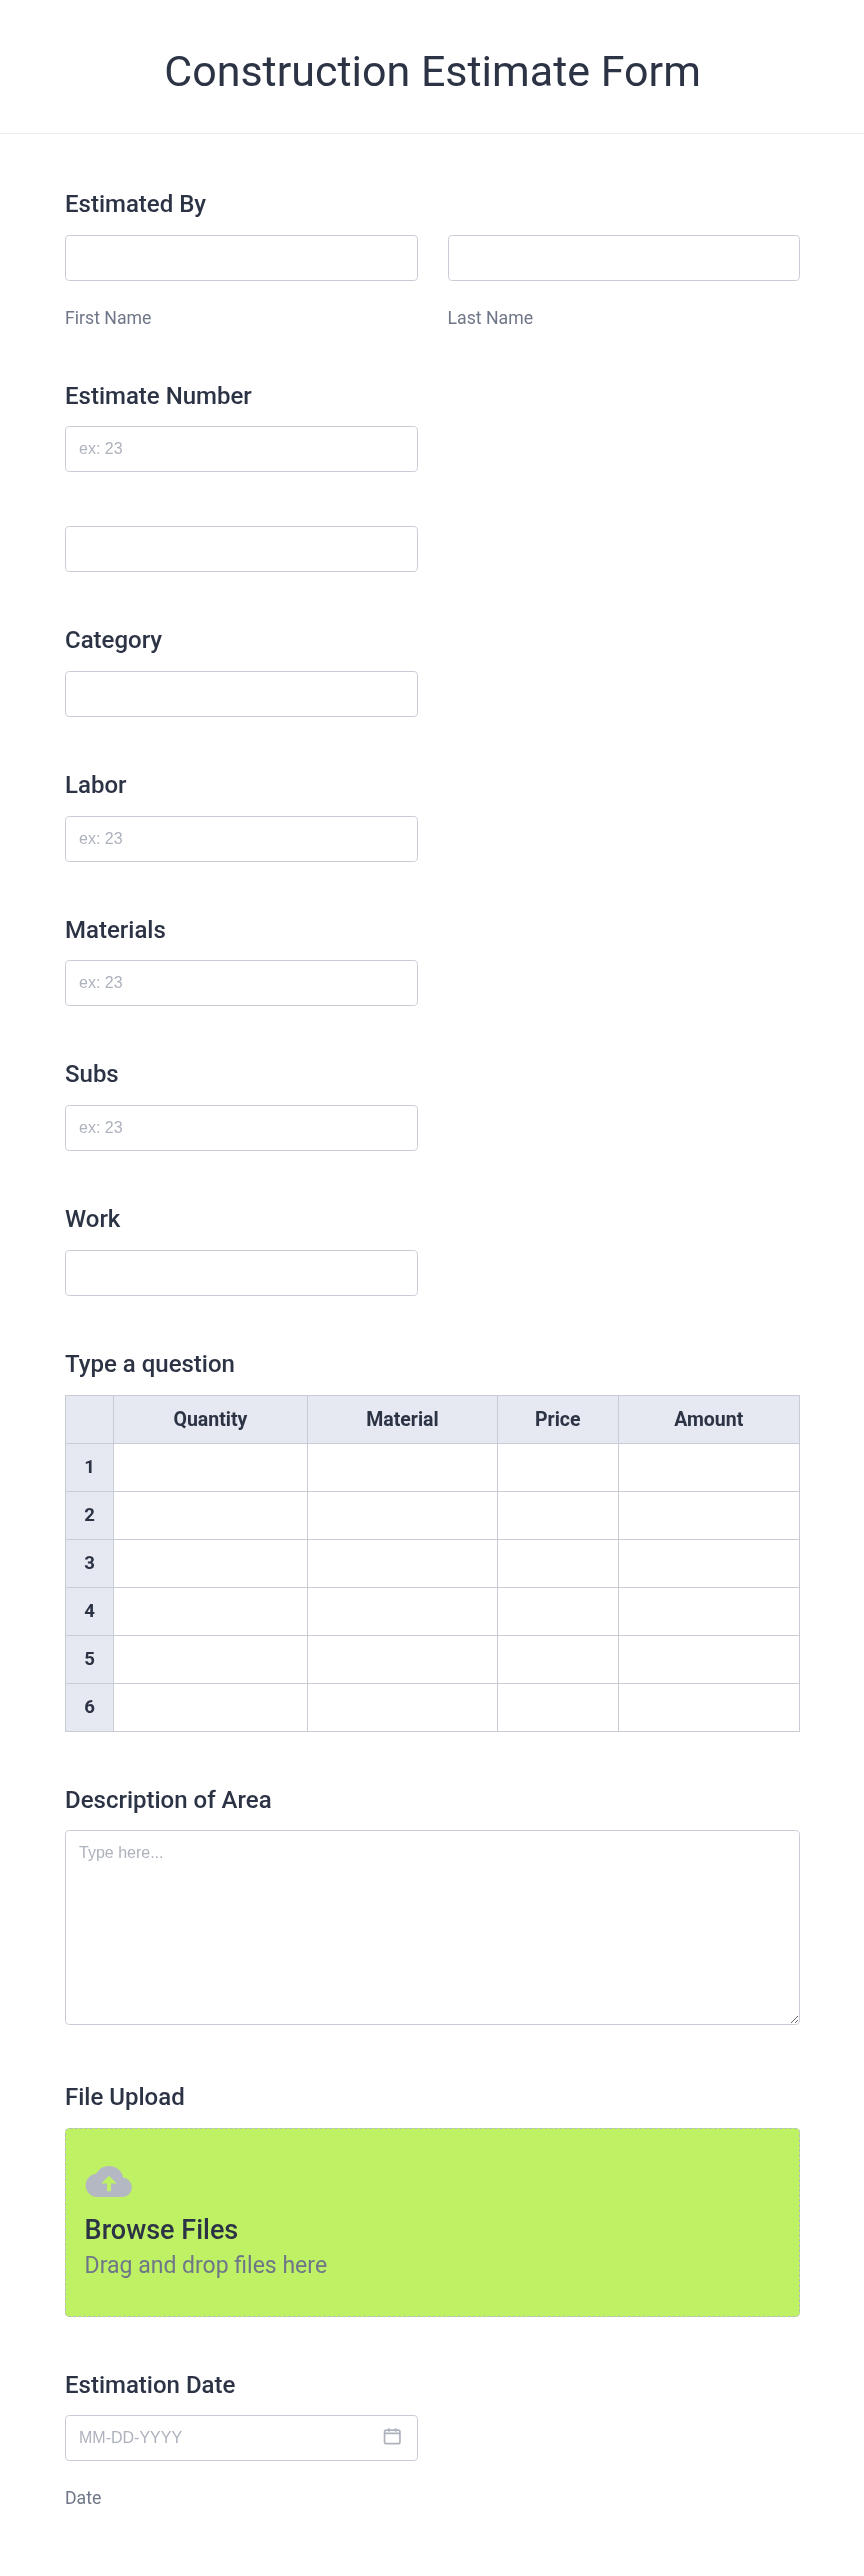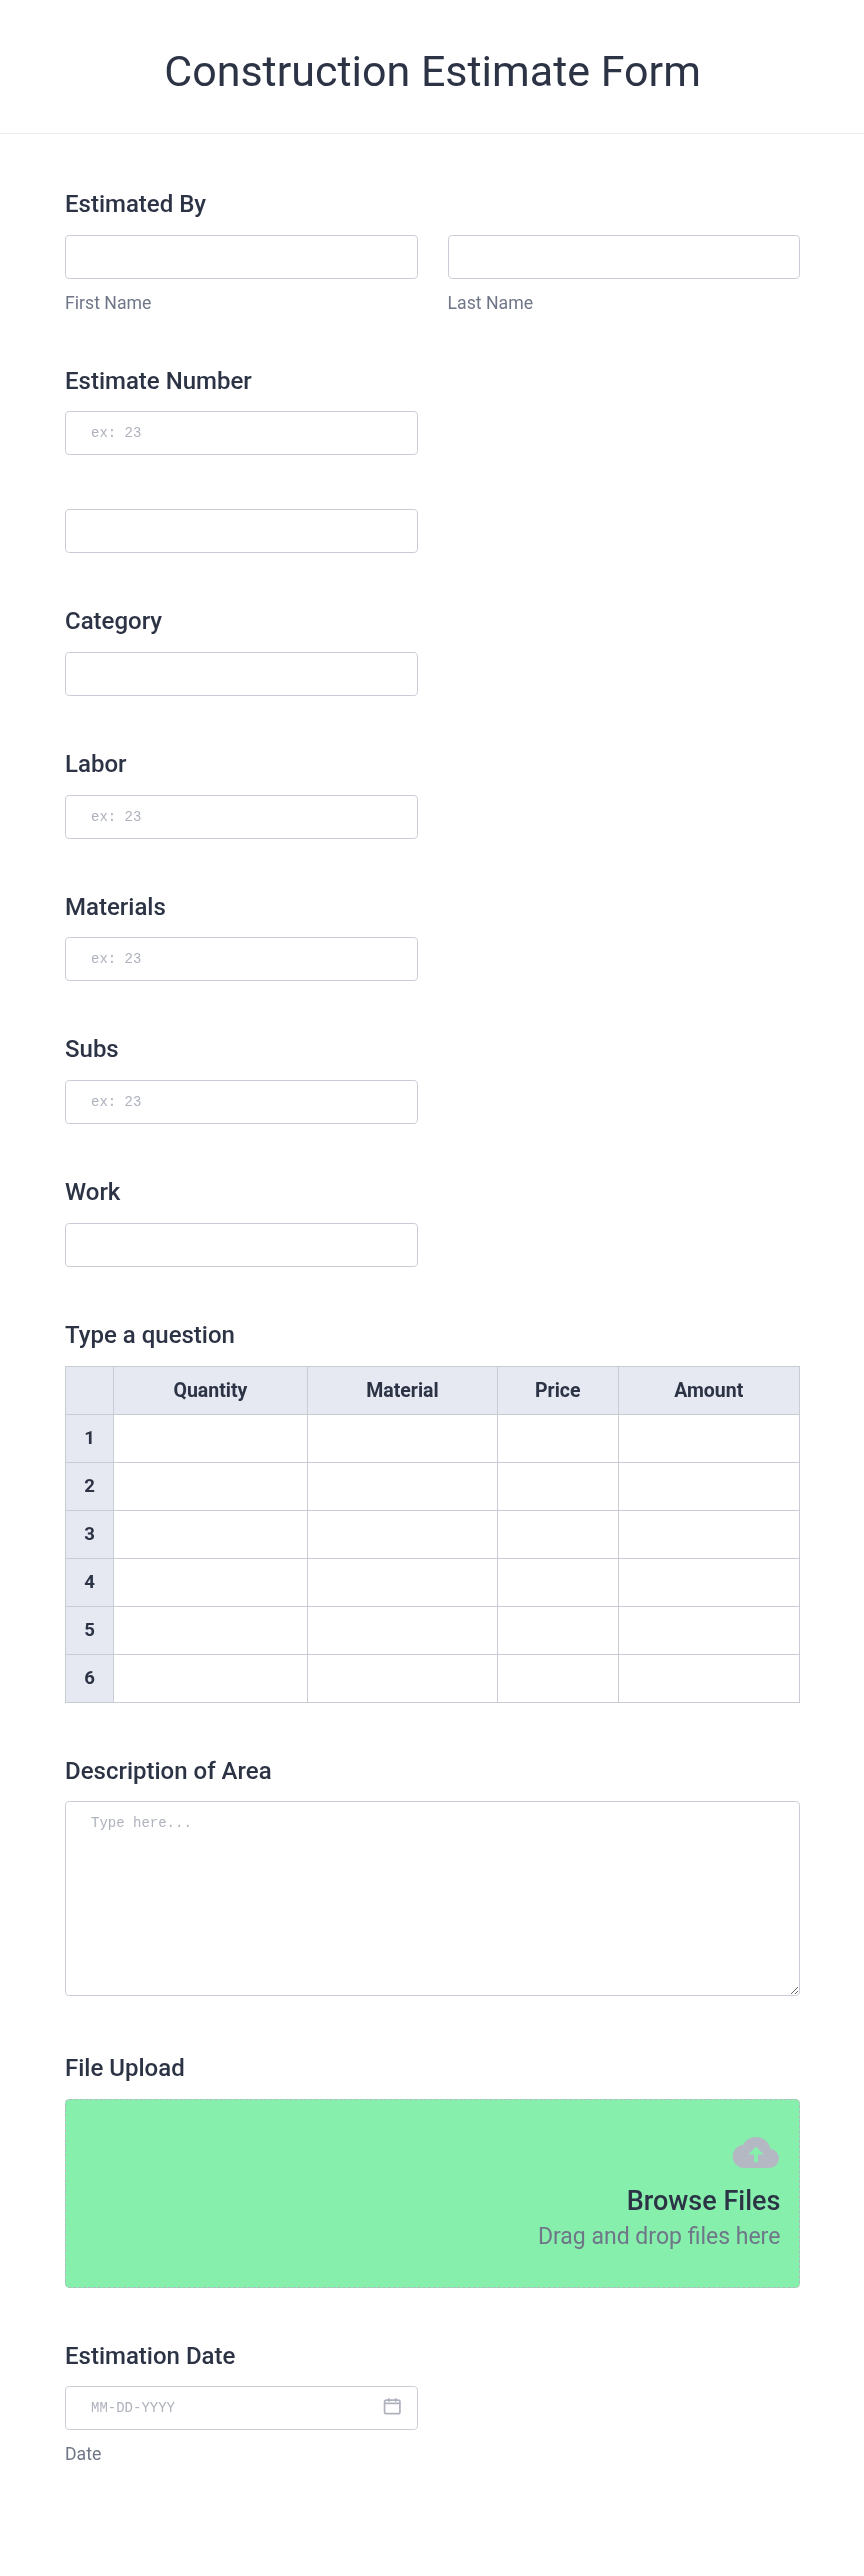--- a/index.html
+++ b/index.html
@@ -2,32 +2,32 @@
 <html style="font-size:15px"><head>
 <meta charset="utf-8">
 <style>
 *{box-sizing:border-box;margin:0;padding:0}
 body{font-family:-apple-system,BlinkMacSystemFont,"Segoe UI",Roboto,Helvetica,Arial,sans-serif;background:#fff;color:#2c3345;width:865px}
 .header{padding:46px 18.6px 37px;text-align:center;border-bottom:0.9px solid #eaecef}
 .header h1{font-size:43px;font-weight:400;color:#2c3345}
 .form-body{padding:56px 65px 37px}
 .field{margin-bottom:54px}
 .label{font-size:24px;font-weight:500;color:#2c3345;margin-bottom:16.7px;display:block}
-.sublabel{font-size:17.7px;color:#6f7688;margin-top:14px;display:block}
+.sublabel{font-size:17.7px;color:#6f7688;margin-top:27px;display:block}
 .row{display:flex;gap:30px}
 .col{flex:1}
 .half{width:48%}
-input[type=text],textarea{width:100%;border:0.9px solid #c9ccd4;border-radius:4.6px;padding:13px 25px;font-size:14px;color:#2c3345;font-family:Liberation Mono, monospace;background:#fff}
+input[type=text],textarea{width:100%;border:0.9px solid #c9ccd4;border-radius:4.6px;padding:13px 13px;font-size:16px;color:#2c3345;font-family:Liberation Sans, sans-serif;background:#fff}
 input::placeholder,textarea::placeholder{color:#aeb2bd}
 textarea{min-height:195px;resize:vertical}
 table{width:100%;border-collapse:collapse}
 th,td{border:0.9px solid #c9ccd4;height:48px;font-size:19.5px;font-weight:700;text-align:center;color:#2c3345}
 th{background:#e6e9f2}
 .idx{background:#e6e9f2;width:48px;font-size:18.6px}
-.upload{border:0.9px dashed #b4b8c3;border-radius:4.6px;background:#86efac;text-align:right;padding:33px 18.6px 37px}
+.upload{border:0.9px dashed #b4b8c3;border-radius:4.6px;background:#bef264;text-align:left;padding:33px 18.6px 37px}
 .upload svg{width:48px;height:39px;fill:#b4b8c3;margin-bottom:9.3px}
 .upload-title{font-size:27px;font-weight:500;color:#2c3345;margin-bottom:5.6px}
 .upload-sub{font-size:23px;color:#6f7688}
 .date-wrap{position:relative;width:48%}
 .date-wrap .cal{position:absolute;right:15px;top:50%;transform:translateY(-50%)}
 .date-wrap .cal svg{width:20.5px;height:20.5px;stroke:#aeb2bd;fill:none;stroke-width:2}
 </style>
 </head>
 <body>
 

